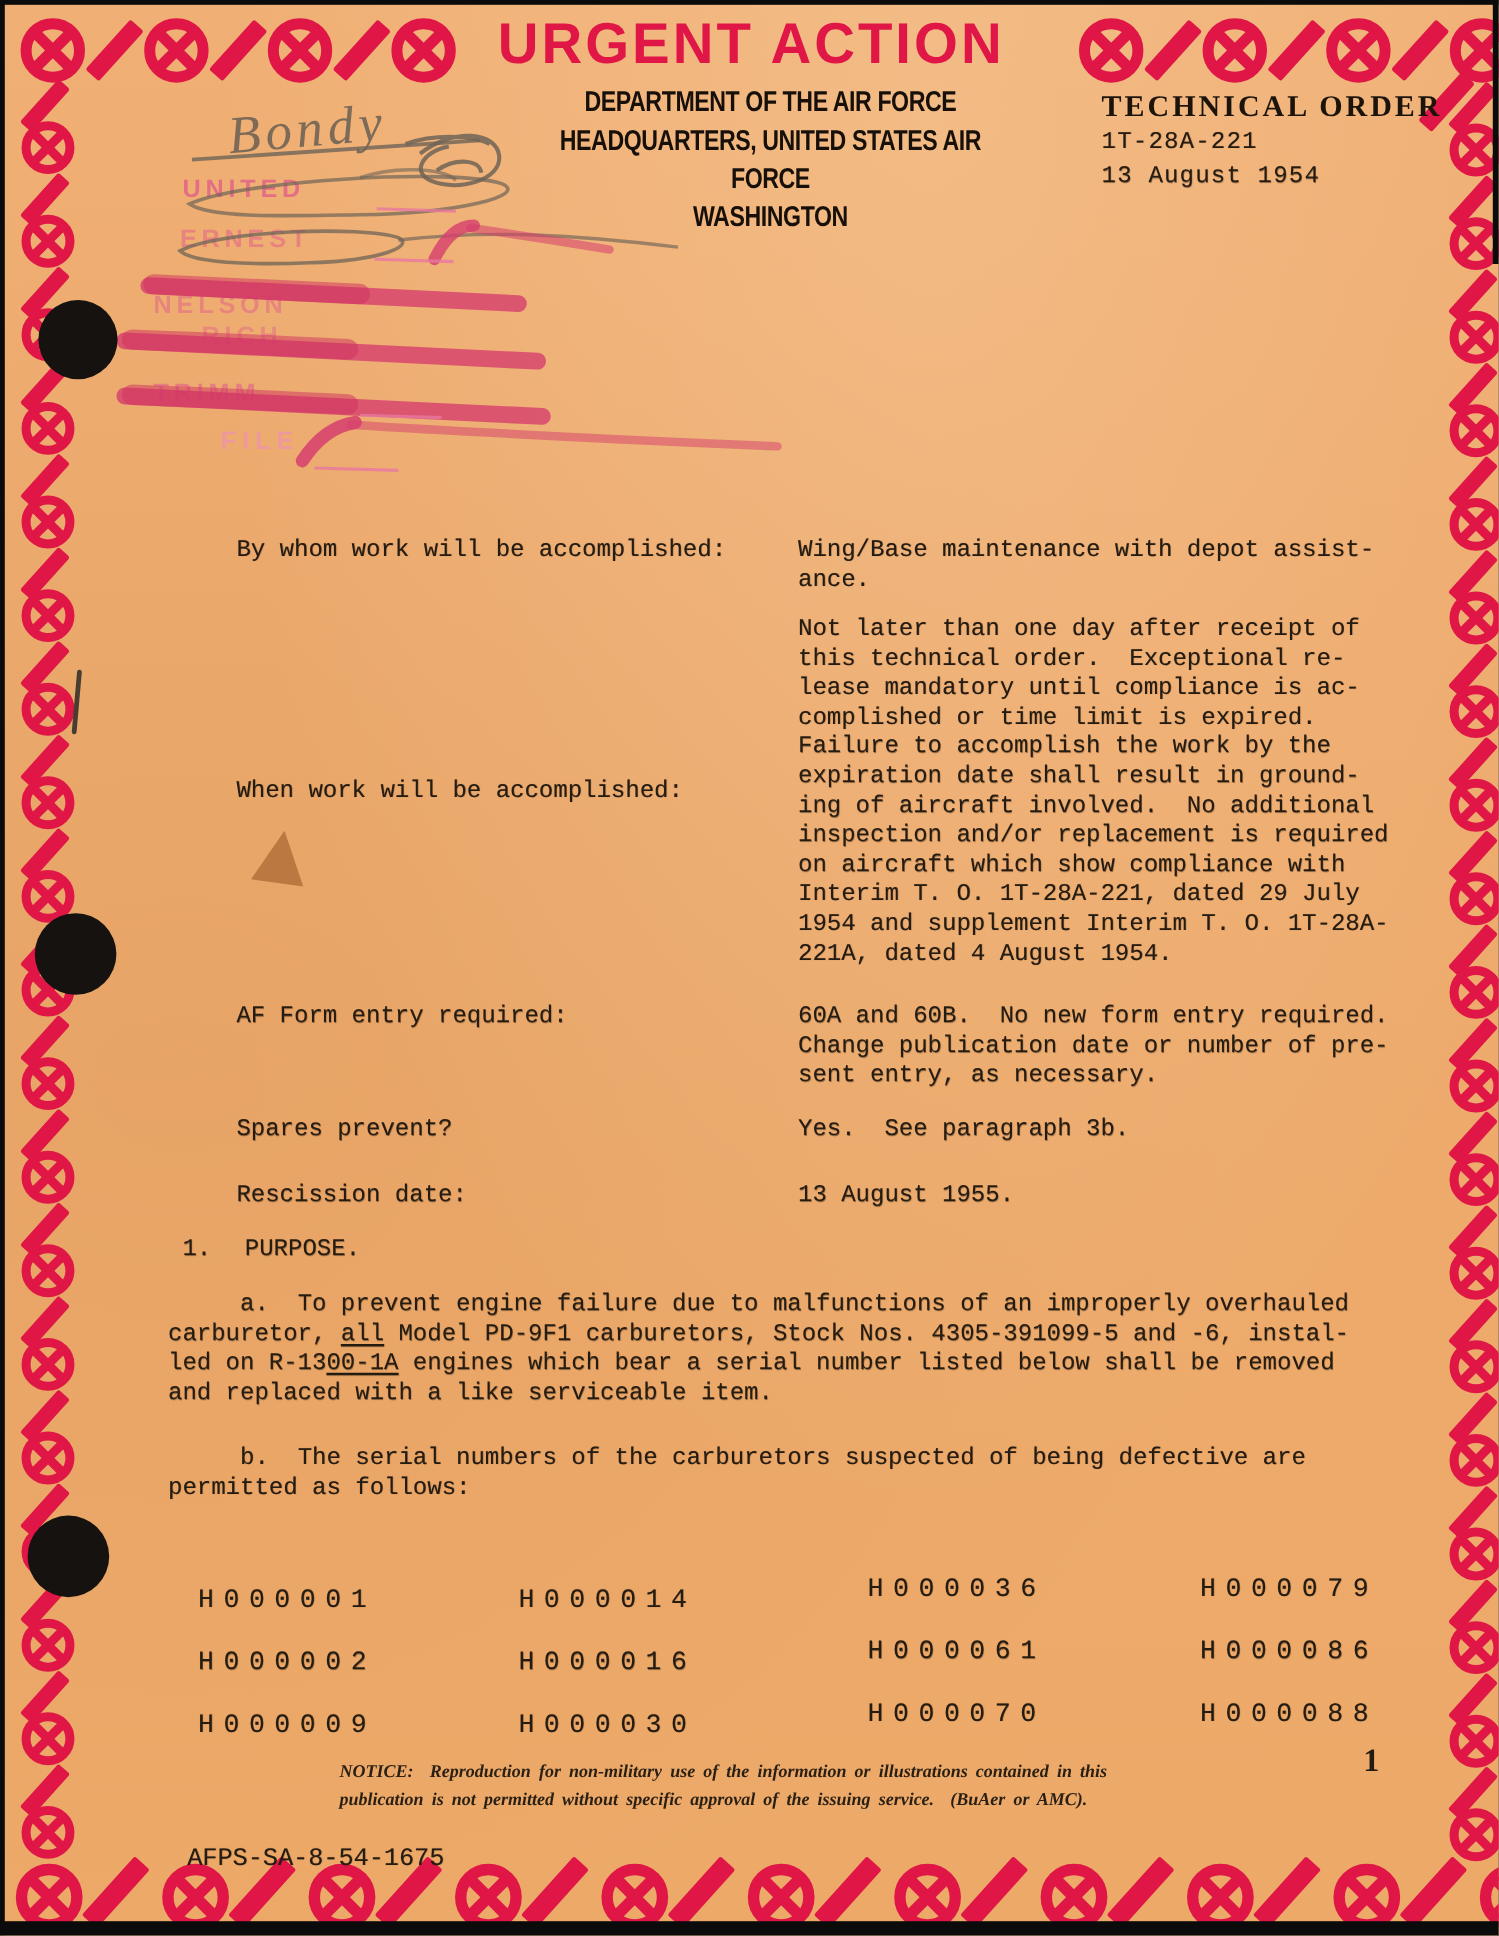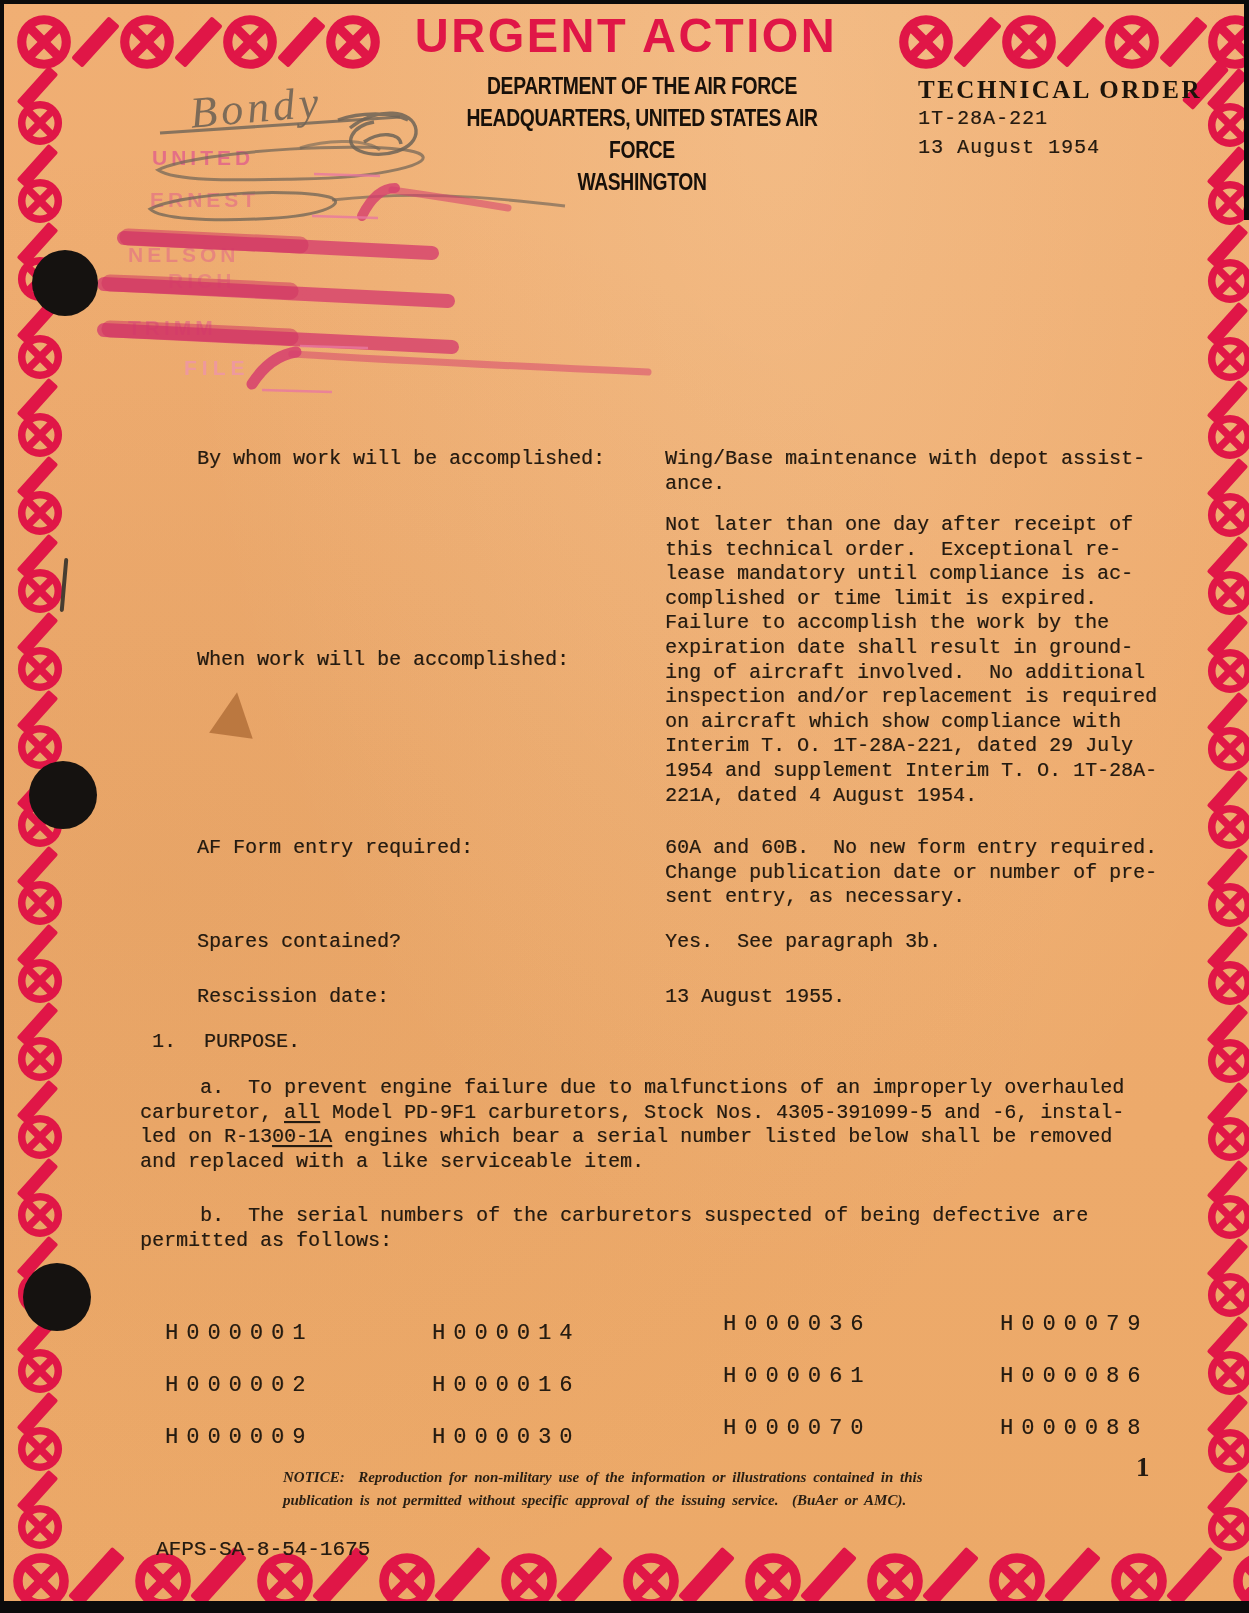--- a/index.html
+++ b/index.html
@@ -460,21 +460,21 @@
 1954 and supplement Interim T. O. 1T-28A-
 221A, dated 4 August 1954.</div>
   </div>
   <div class="abs note-row" style="left:197px;top:836px;">
     <div class="mono label-col">AF Form entry required:</div>
     <div class="mono value-col">60A and 60B.  No new form entry required.
 Change publication date or number of pre-
 sent entry, as necessary.</div>
   </div>
   <div class="abs note-row" style="left:197px;top:930px;">
-    <div class="mono label-col">Spares contained?</div>
+    <div class="mono label-col">Spares prevent?</div>
     <div class="mono value-col">Yes.  See paragraph 3b.</div>
   </div>
   <div class="abs note-row" style="left:197px;top:985px;">
     <div class="mono label-col">Rescission date:</div>
     <div class="mono value-col">13 August 1955.</div>
   </div>
 
   <div class="abs" style="left:152px;top:1030px;display:flex;gap:28px;">
     <span class="mono">1.</span>
     <span class="mono">PURPOSE.</span>

